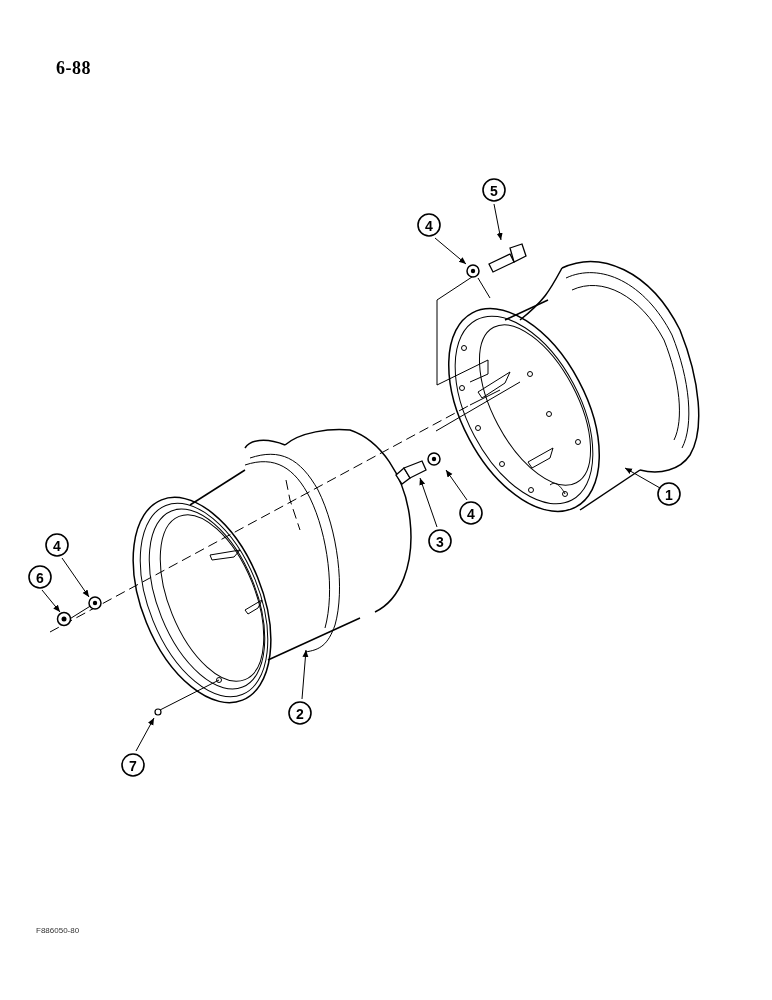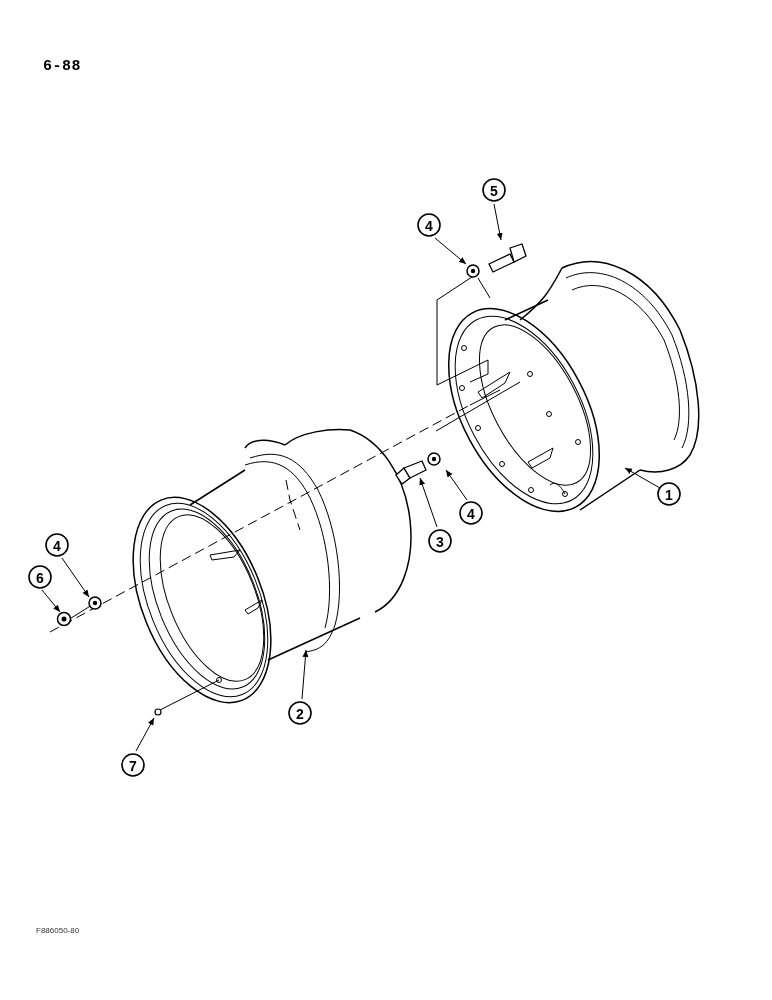--- a/index.html
+++ b/index.html
@@ -1,19 +1,19 @@
 <!DOCTYPE html>
 <html><head>
 <meta charset="utf-8">
 <style>
   html, body { margin: 0; padding: 0; background: #ffffff; }
   body { width: 772px; height: 1000px; position: relative; overflow: hidden;
          font-family: "Liberation Sans", sans-serif; color: #000; }
-  .page-number { position: absolute; left: 43px; top: 58px; font-size: 15px; font-weight: bold;
-                 font-family: Liberation Mono, monospace; letter-spacing: 0.5px; }
+  .page-number { position: absolute; left: 56px; top: 58px; font-size: 18px; font-weight: bold;
+                 font-family: Liberation Serif, serif; letter-spacing: 0.5px; }
   .figure-id { position: absolute; left: 36px; top: 926px; font-size: 8px;
                font-family: "Liberation Sans", sans-serif; color: #333; }
   svg.drawing { position: absolute; left: 0; top: 0; }
   .callout circle { fill: #fff; stroke: #000; stroke-width: 1.6; }
   .callout text { font-family: "Liberation Sans", sans-serif; font-weight: bold; font-size: 14px;
                   text-anchor: middle; dominant-baseline: central; }
   .ln { fill: none; stroke: #000; stroke-width: 1.5; }
   .thin { fill: none; stroke: #000; stroke-width: 1; }
   .dash { fill: none; stroke: #000; stroke-width: 1; stroke-dasharray: 10 5; }
 </style>

